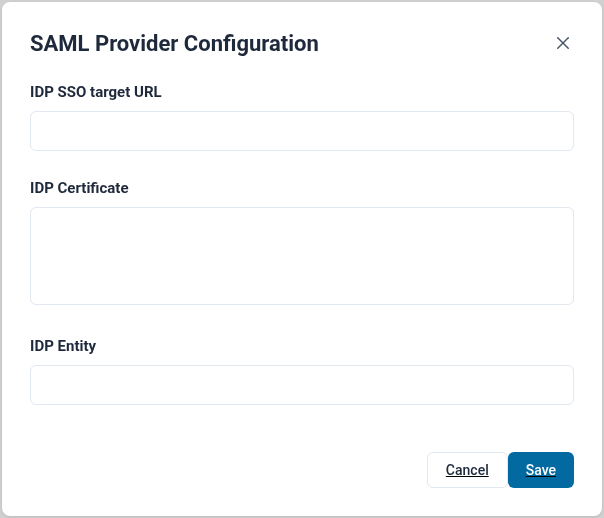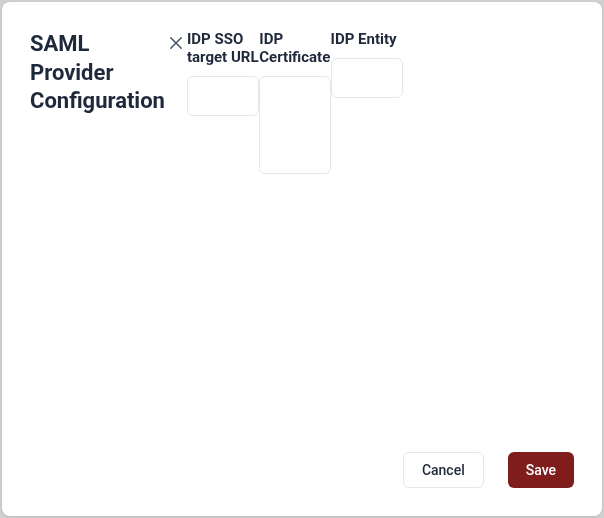--- a/index.html
+++ b/index.html
@@ -15,21 +15,21 @@
       overflow: hidden;
     }
     .modal {
       background: #ffffff;
       border-radius: 8px;
       width: 600px;
       height: 514px;
       margin: 2px;
       padding: 28px;
       display: flex;
-      flex-direction: row;
+      flex-direction: column;
       position: relative;
       box-shadow: 0 1px 3px rgba(0,0,0,0.1);
     }
     .modal-header {
       display: flex;
       justify-content: space-between;
       align-items: flex-start;
       margin-bottom: 24px;
     }
     .modal-title {
@@ -47,21 +47,21 @@
       display: flex;
       align-items: center;
       justify-content: center;
       margin-top: 2px;
     }
     .close-btn svg {
       width: 18px;
       height: 18px;
     }
     .form-group {
-      margin-bottom: 22px;
+      margin-bottom: 28px;
     }
     .form-label {
       display: block;
       font-size: 15px;
       font-weight: 700;
       color: #1e293b;
       margin-bottom: 10px;
     }
     .form-input {
       width: 100%;
@@ -83,38 +83,39 @@
       font-size: 14px;
       font-family: inherit;
       color: #1e293b;
       background: #ffffff;
       resize: none;
     }
     .modal-footer {
       margin-top: auto;
       display: flex;
       justify-content: flex-end;
-      gap: 24px;
+      gap: 0;
+      text-decoration: underline;
     }
     .btn {
       padding: 9px 18px;
       border-radius: 6px;
       font-size: 14px;
       font-weight: 500;
       cursor: pointer;
       font-family: inherit;
       border: none;
     }
     .btn-secondary {
       background: #ffffff;
       color: #1e293b;
       border: 1px solid #e2e8f0;
     }
     .btn-primary {
-      background: #7f1d1d;
+      background: #0369a1;
       color: #ffffff;
     }
   </style>
 </head>
 <body>
 
 <div class="modal">
   <div class="modal-header">
     <h2 class="modal-title">SAML Provider Configuration</h2>
     <button class="close-btn">

